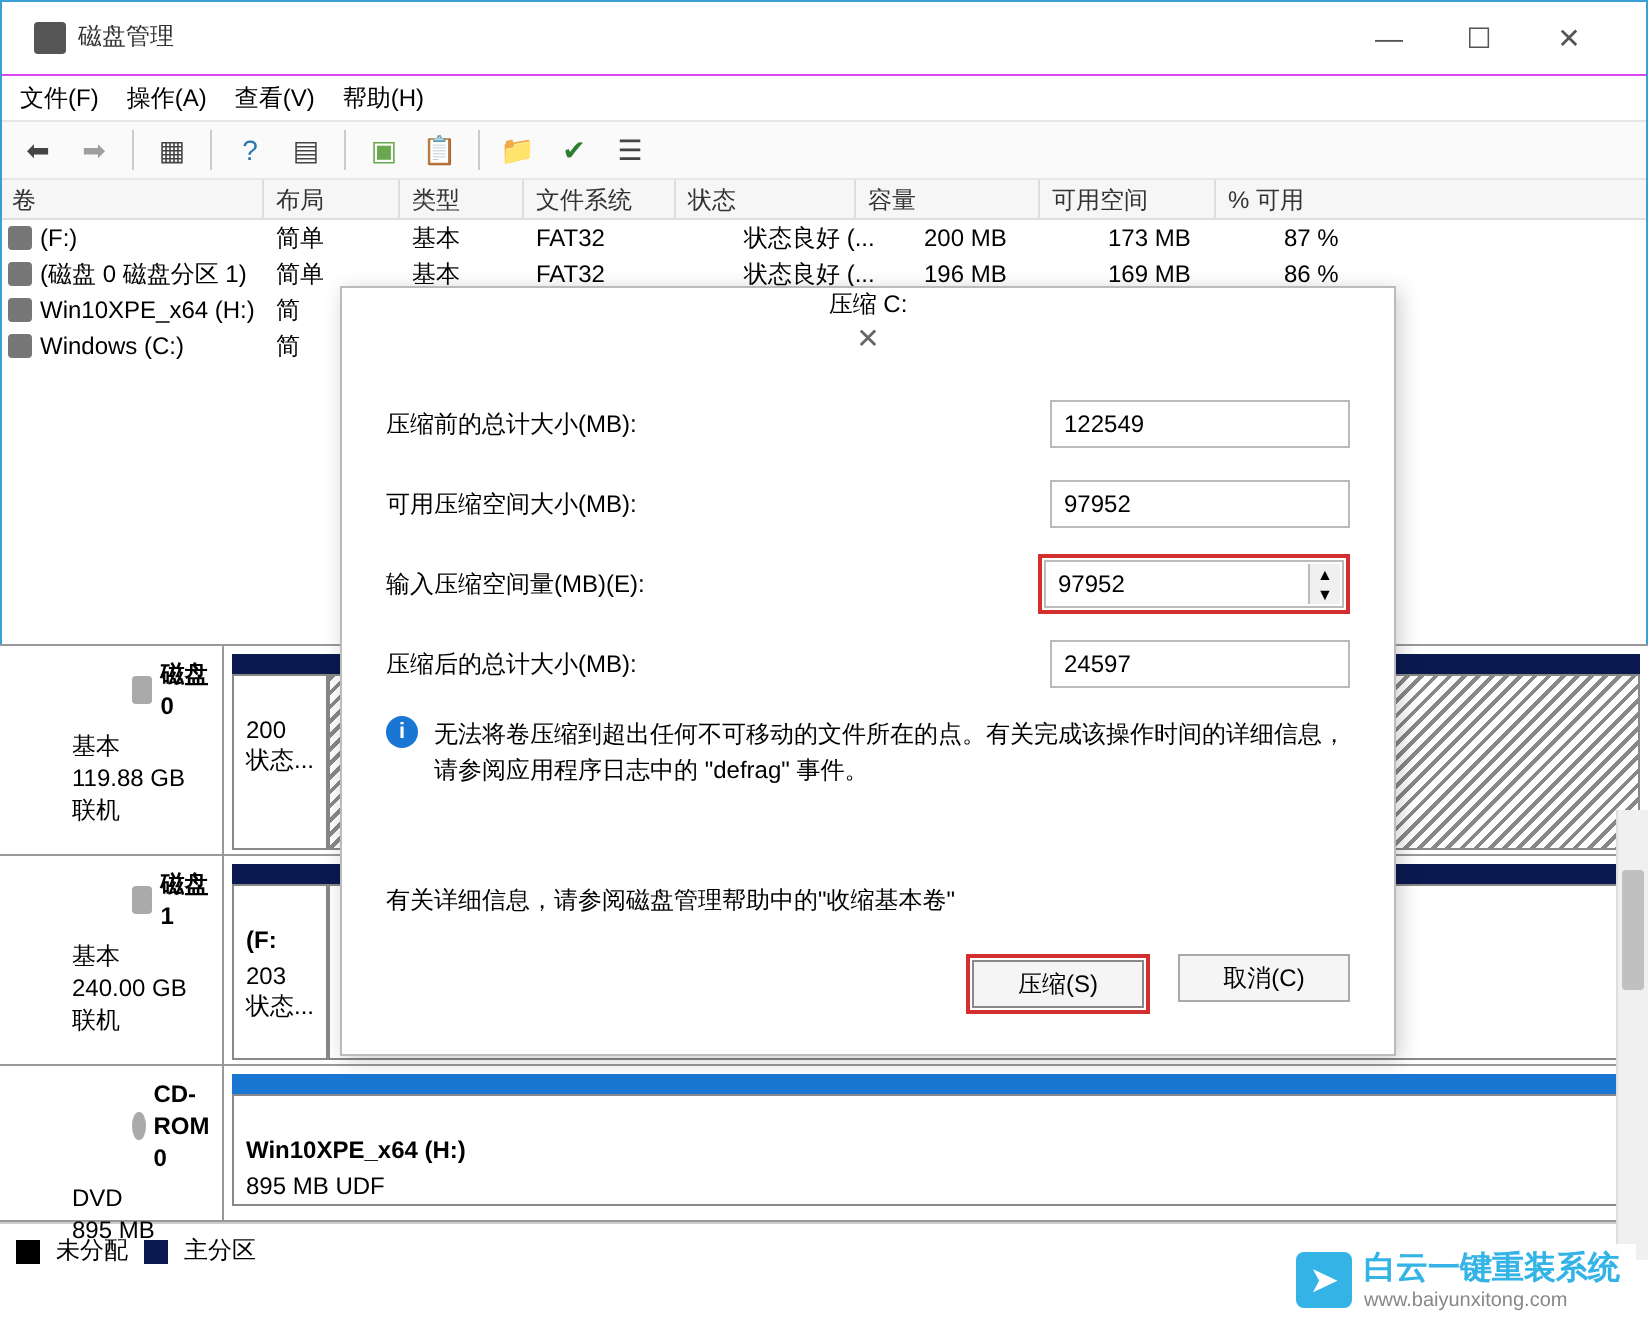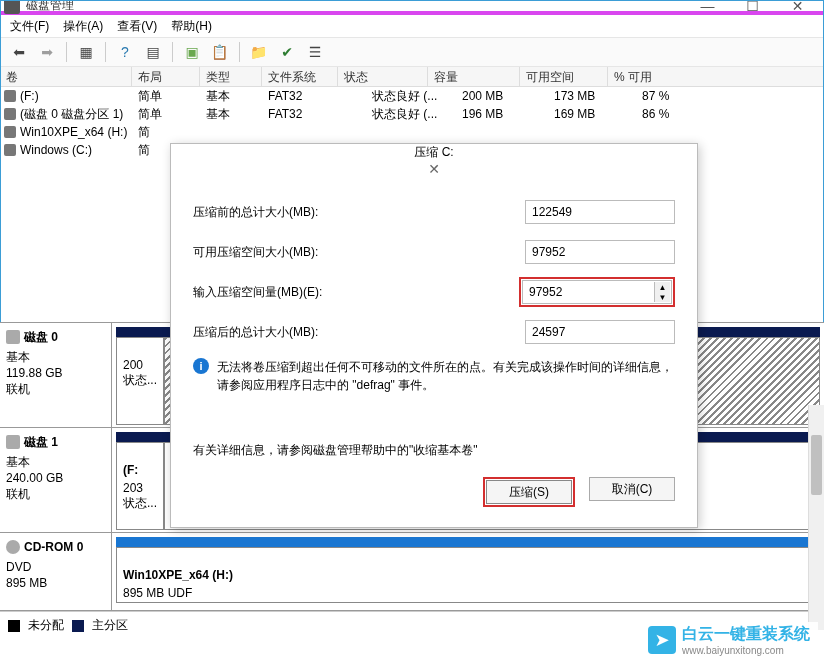--- a/index.html
+++ b/index.html
@@ -1,18 +1,18 @@
 <!DOCTYPE html>
 <html><head>
 <meta charset="utf-8">
 <style>
 * { box-sizing: border-box; margin: 0; padding: 0; font-family: "Microsoft YaHei", "Segoe UI", sans-serif; }
 body { width: 824px; height: 668px; background: #fff; font-size: 12px; color: #000; position: relative; overflow: hidden; }
 
-.titlebar { height: 15px; display: flex; align-items: center; padding: 0 4px; border-bottom: 4px solid #d946ef; }
+.titlebar { height: 38px; display: flex; align-items: center; padding: 0 17px; border-bottom: 1px solid #d946ef; }
 .titlebar .app-icon { width: 16px; height: 16px; background: #555; border-radius: 2px; margin-right: 6px; }
 .titlebar .title { flex: 1; font-size: 12px; color: #333; }
 .winbtns { display: flex; }
 .winbtn { width: 45px; height: 28px; display: flex; align-items: center; justify-content: center; color: #555; font-size: 14px; }
 
 .menubar { height: 22px; display: flex; align-items: center; gap: 14px; padding: 0 10px; background: #fff; }
 .menubar span { font-size: 12px; color: #000; }
 
 .toolbar { height: 30px; display: flex; align-items: center; gap: 6px; padding: 0 8px; border-top: 1px solid #e6e6e6; border-bottom: 1px solid #e6e6e6; background: #fafafa; }
 .tbtn { width: 22px; height: 22px; display: flex; align-items: center; justify-content: center; font-size: 14px; color: #444; }
@@ -29,21 +29,21 @@
 .row { display: flex; height: 18px; align-items: center; }
 .row .c1 { width: 132px; padding-left: 4px; display:flex; align-items:center; gap:4px; }
 .row .c2 { width: 68px; padding-left:6px; } .row .c3 { width:62px; padding-left:6px;} .row .c4 {width:76px;padding-left:6px;} .row .c5{width:90px;padding-left:6px;margin-left:28px;} .row .c6{width:92px;padding-left:6px;} .row .c7{width:88px;padding-left:6px;} .row .c8{width:70px;padding-left:6px;}
 .vol-icon { width:12px;height:12px;background:#777;border-radius:2px;}
 
 .lower { border-top: 1px solid #999; position: absolute; bottom:0; left:0; right:0; height: 346px; background:#fff;}
 .disk-panel { display:flex; border-bottom:1px solid #999; height:105px;}
 .disk-label { width:112px; border-right:1px solid #999; padding:6px; background:#fff; }
 .disk-label .hdr { display:flex; align-items:center; gap:4px; font-weight:bold; margin-bottom:4px;}
 .disk-icon{width:14px;height:14px;background:#aaa;border-radius:2px;}
-.disk-label div{font-size:12px;line-height:16px;}
+.disk-label div{font-size:12px;line-height:16px;margin-left:30px;}
 .disk-bars { flex:1; padding:4px; display:flex; gap:0; position:relative; }
 .bar-navy { height:10px; background:#0a1a50; }
 .bar-blue { height:10px; background:#1976d2; }
 .vol-box { border:1px solid #888; background:#fff; padding:20px 6px; position:relative; height:88px;}
 .vol-box .vb-title{font-weight:bold;margin-bottom:4px;}
 .vol-box .vb-line{font-size:12px;}
 .hatched { background: repeating-linear-gradient(135deg,#888 0,#888 2px,#fff 2px,#fff 5px); }
 
 .scrollbar-v { position:absolute; right:0; top:82px; bottom:38px; width:16px; background:#f0f0f0; border-left:1px solid #ddd;}
 .scrollbar-v .thumb{position:absolute;left:2px;right:2px;top:30px;height:60px;background:#c0c0c0;border-radius:2px;}

